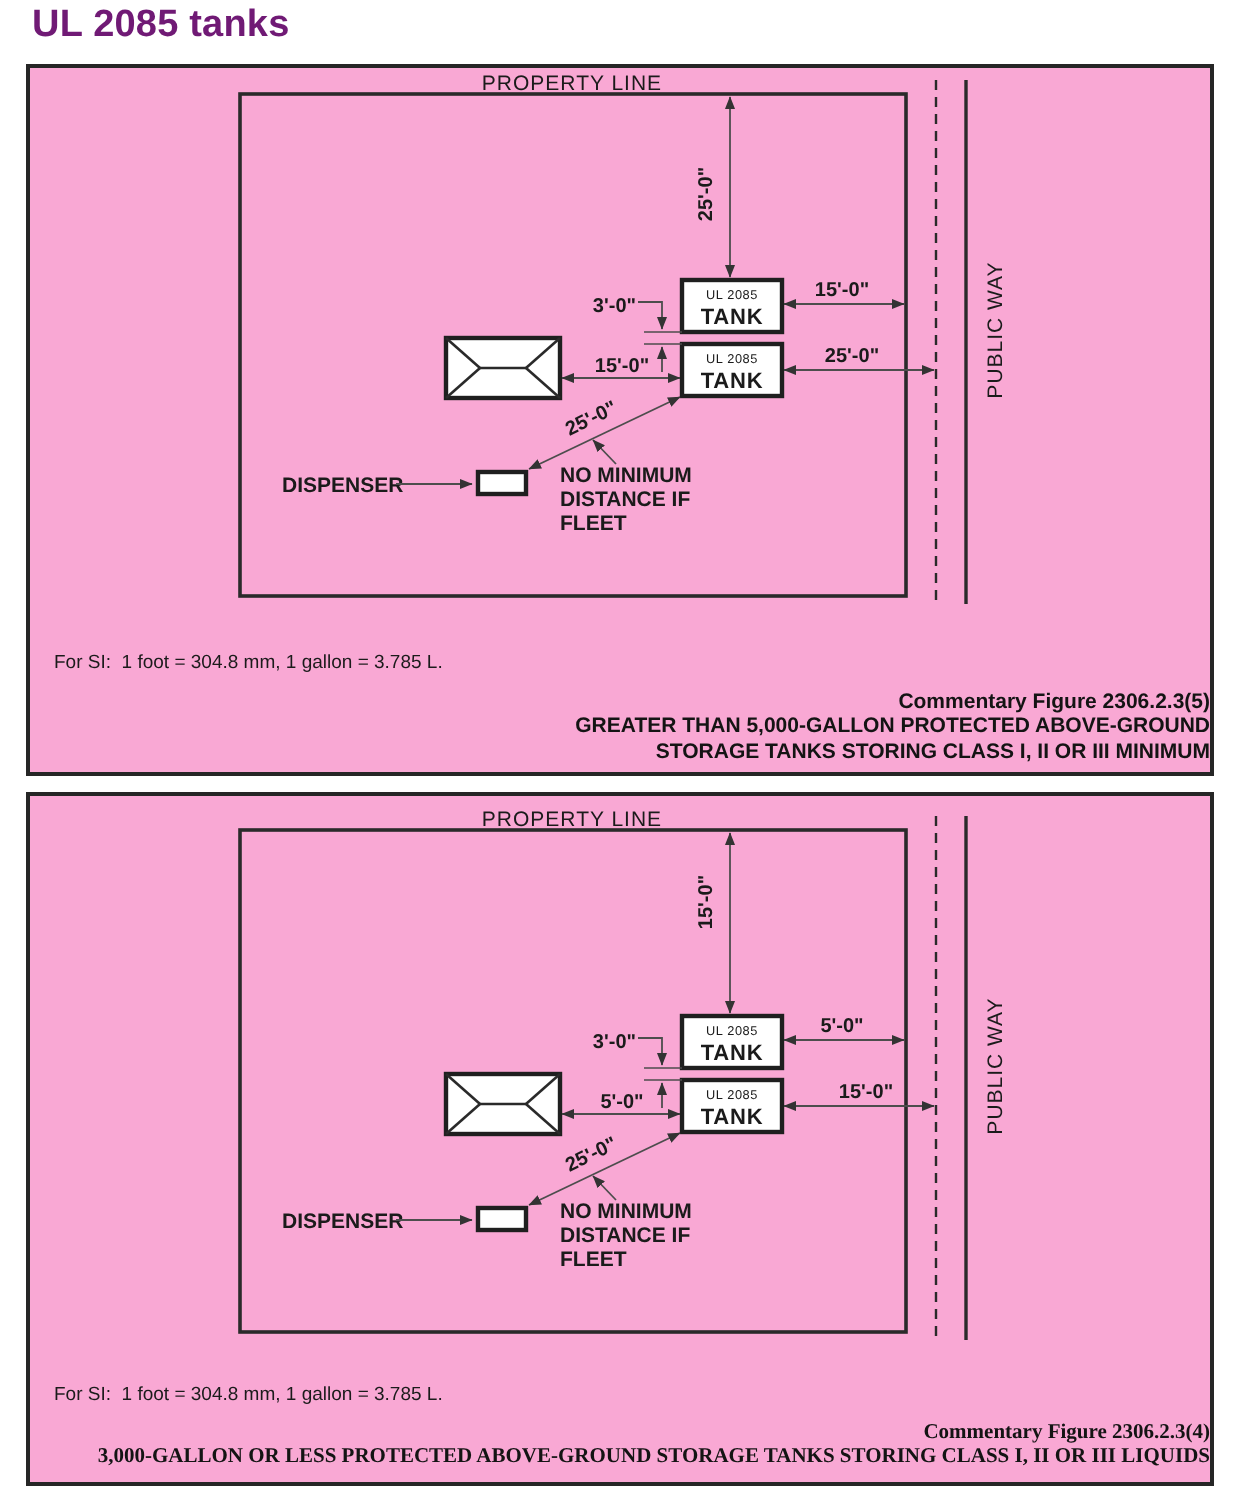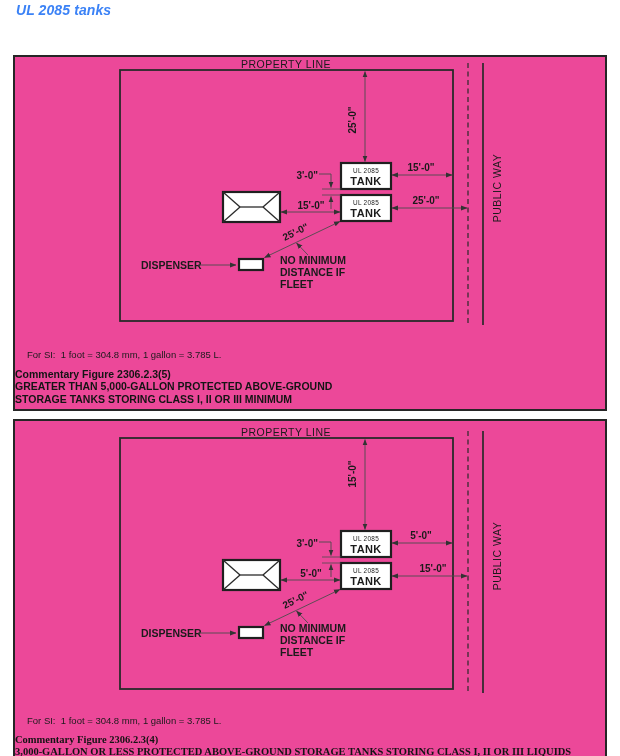--- a/index.html
+++ b/index.html
@@ -1,35 +1,35 @@
 <!DOCTYPE html>
 <html><head>
 <meta charset="utf-8">
 <style>
   html,body { margin:0; padding:0; background:#ffffff; }
   body { width:620px; height:756px; position:relative;
          font-family:"Liberation Sans", sans-serif; color:#111; }
 
   .page-title { position:absolute; left:16px; top:2px;
-                font-size:14px; font-weight:bold; color:#3b82f6;
-                letter-spacing:0.1px;font-style:italic; }
+                font-size:19px; font-weight:bold; color:#701a75;
+                letter-spacing:0.1px; }
 
   .panel { position:absolute; left:13px; width:594px;
-           border:2px solid #262626; background:#ec4899; box-sizing:border-box;margin-top:23px; }
+           border:2px solid #262626; background:#f9a8d4; box-sizing:border-box; }
   #panel1 { top:32px;  height:356px; }
   #panel2 { top:396px; height:347px; }
 
   .panel svg { display:block; position:absolute; left:0; top:0; }
 
   .si-note { position:absolute; left:12px; font-size:9.5px; color:#1b1b1b;
              white-space:pre; }
   #panel1 .si-note { top:292px; }
   #panel2 .si-note { top:294px; }
 
-  .caption { position:absolute; left:0; width:100%; text-align:left;
+  .caption { position:absolute; left:0; width:100%; text-align:right;
              font-size:10.5px; font-weight:bold; color:#141414;
              line-height:12.4px; }
   #panel1 .caption { top:311px; }
   #panel2 .caption { top:313px;font-family:Liberation Serif, serif; }
 
   
   .s-main  { stroke:#2a2a2a; stroke-width:1.8; fill:none; }
   .s-box   { stroke:#1f1f1f; stroke-width:2.2; fill:#ffffff; }
   .s-dim   { stroke:#4d4d4d; stroke-width:0.9; fill:none; }
   .s-thin  { stroke:#4d4d4d; stroke-width:0.8; fill:none; }

